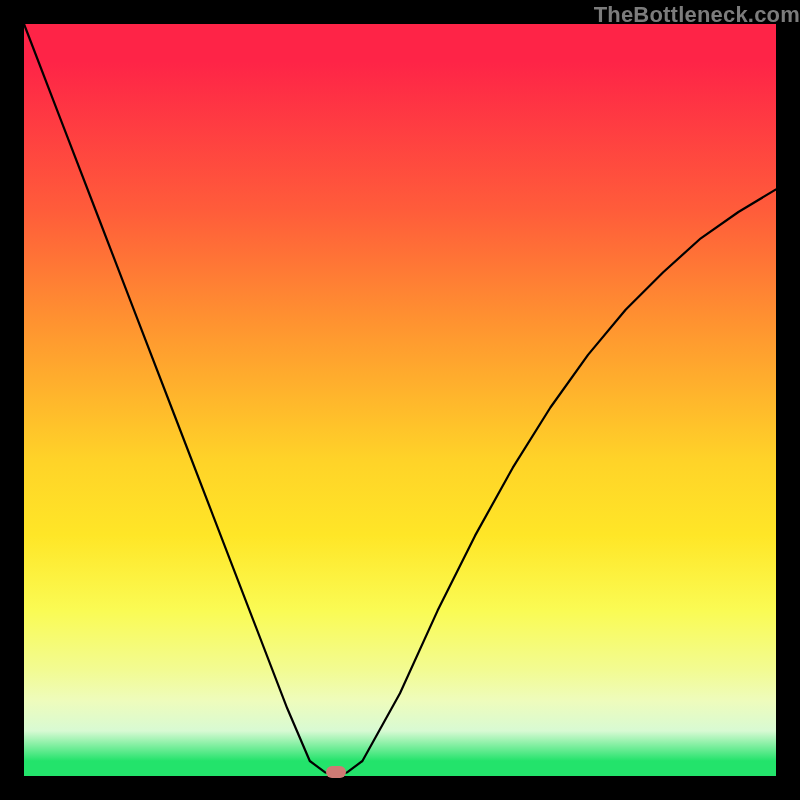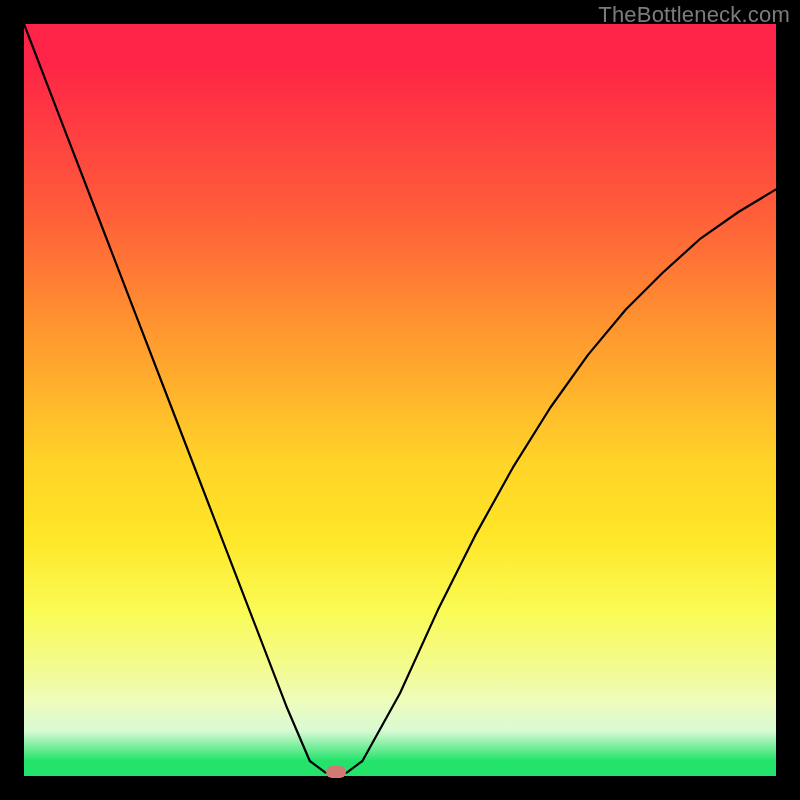--- a/index.html
+++ b/index.html
@@ -37,24 +37,24 @@
       #f2fb93 86%,
       #eefcbc 90%,
       #d8fad3 94%,
       #23e36b 98%,
       #23e36b 100%
     );
   }
   .watermark {
     position: absolute;
     top: 2px;
-    right: 10px;
+    right: 0;
     color: #7c7c7c;
     font-size: 22px;
-    font-weight: 400;
+    font-weight: 700;
     letter-spacing: 0.2px;
     user-select: none;
   }
   .marker {
     position: absolute;
     width: 20px;
     height: 12px;
     border-radius: 6px;
     background: #cf7a74;
     transform: translate(-50%, -50%);

